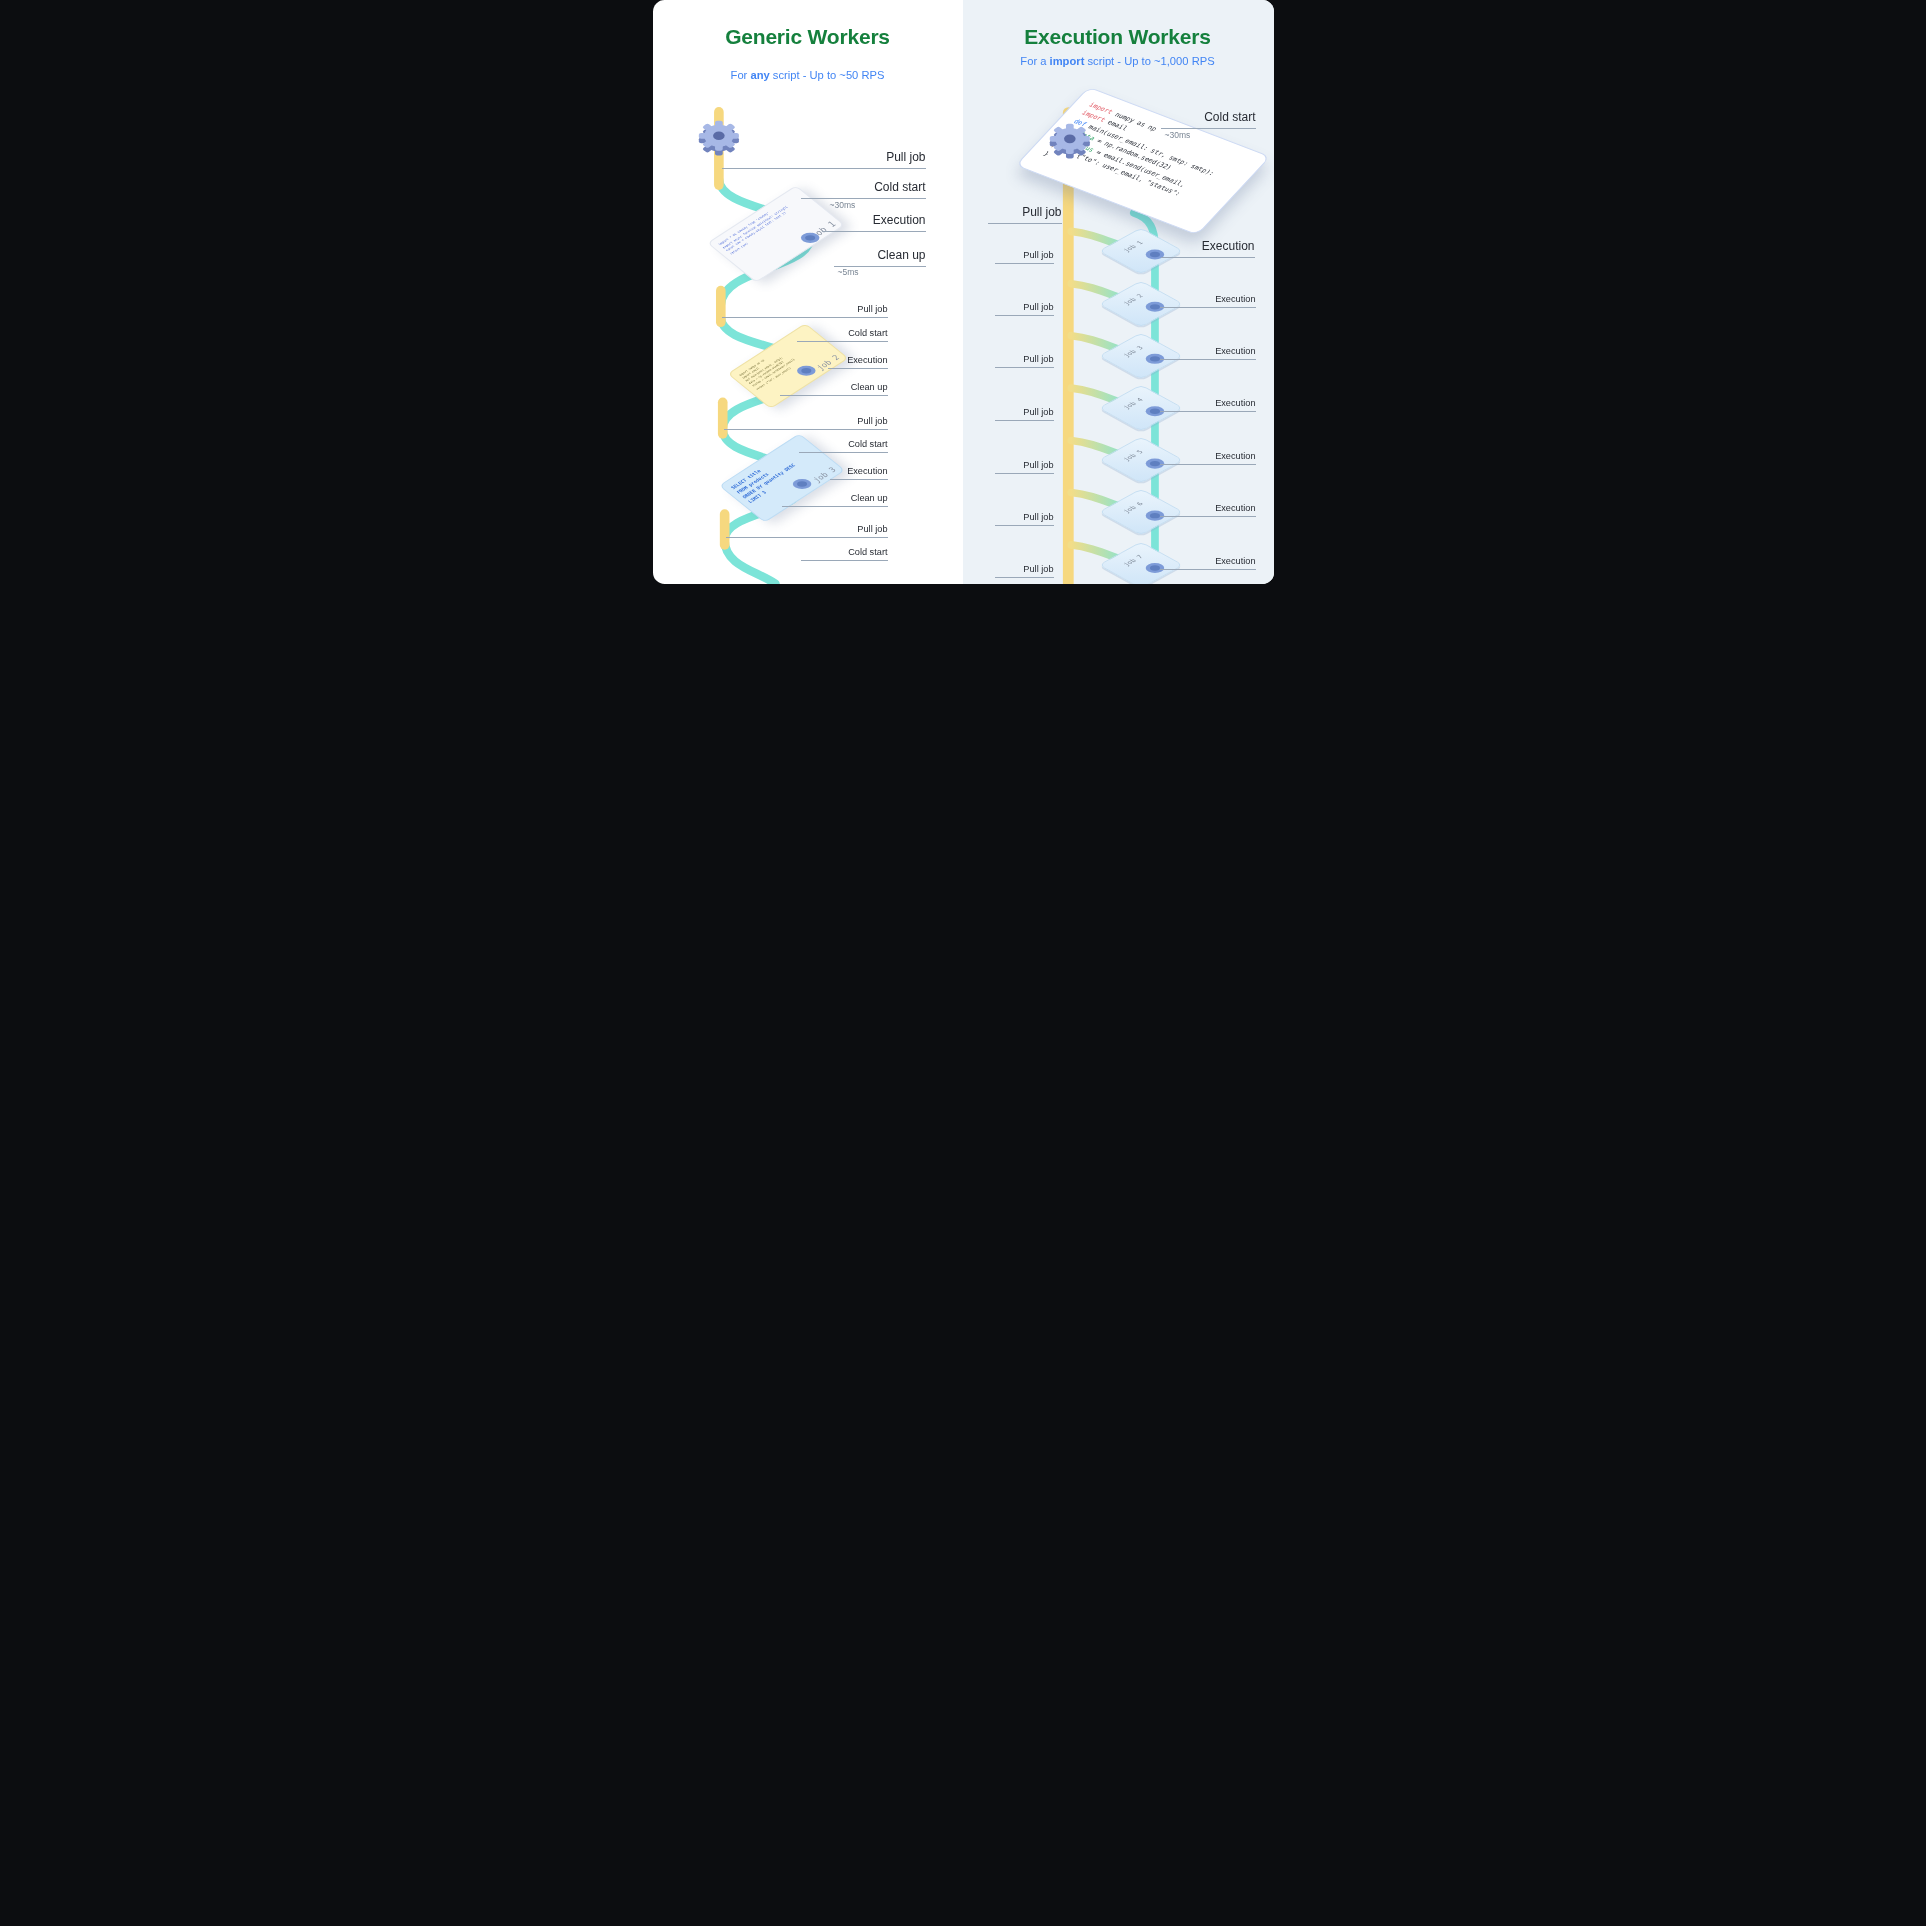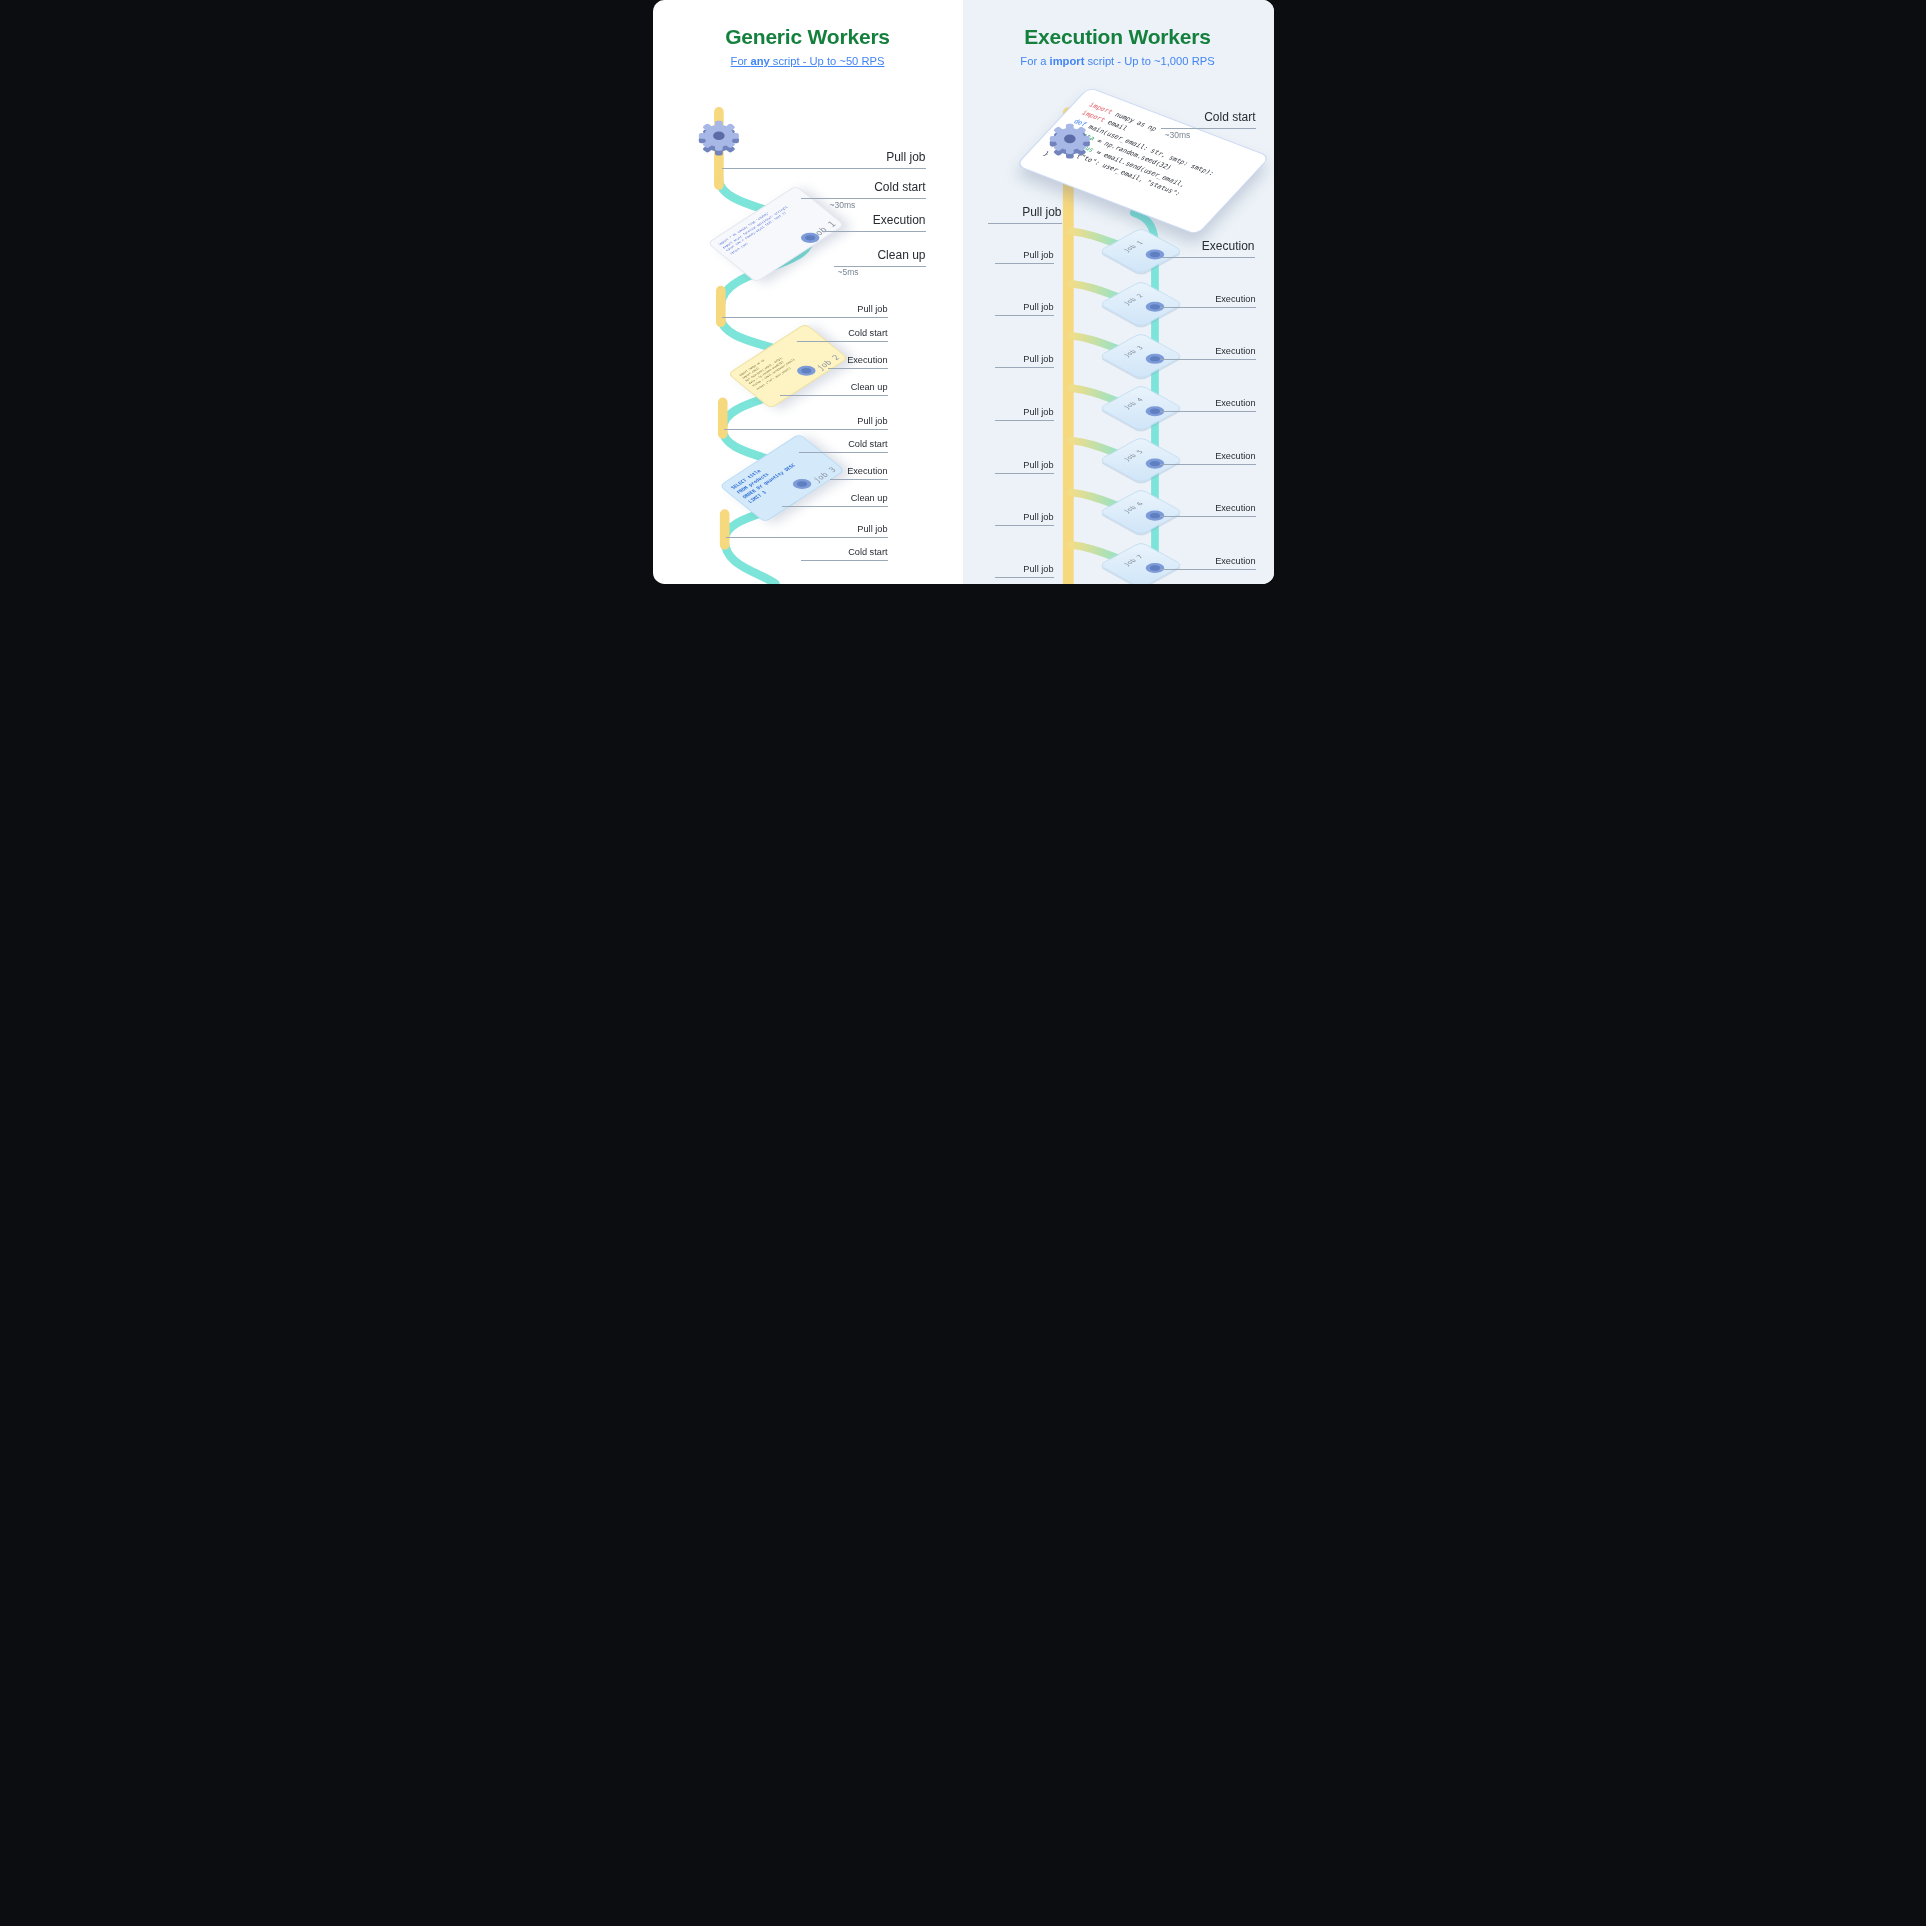--- a/index.html
+++ b/index.html
@@ -208,21 +208,21 @@
     <use href="#grommet" x="1303" y="1338"></use>
     <use href="#grommet" x="1303" y="1474"></use>
 
     <use href="#gear" x="171" y="352"></use>
     <use href="#gear" x="1082" y="360"></use>
   </svg>
 
   <div class="labels">
 
     <div class="title" style="left:0;top:25.4px;width:310px;">Generic Workers</div>
-    <div class="subtitle" style="left:0;top:55px;width:310px;text-decoration:underline;">
+    <div class="subtitle" style="left:0;top:69px;width:310px;">
       <span>For </span><b>any</b><span> script - Up to ~50 RPS</span>
     </div>
     <div class="title" style="left:310px;top:25.4px;width:310px;">Execution Workers</div>
     <div class="subtitle" style="left:310px;top:55px;width:310px;">
       <span>For a </span><b>import</b><span> script - Up to ~1,000 RPS</span>
     </div>
 
     <div class="step lg" style="left:69px;top:150px;width:204px;"><span>Pull job</span></div>
     <div class="step lg" style="left:148px;top:180px;width:125px;"><span>Cold start</span></div>
     <div class="sub lg" style="left:177px;top:200px;width:96px;">~30ms</div>

